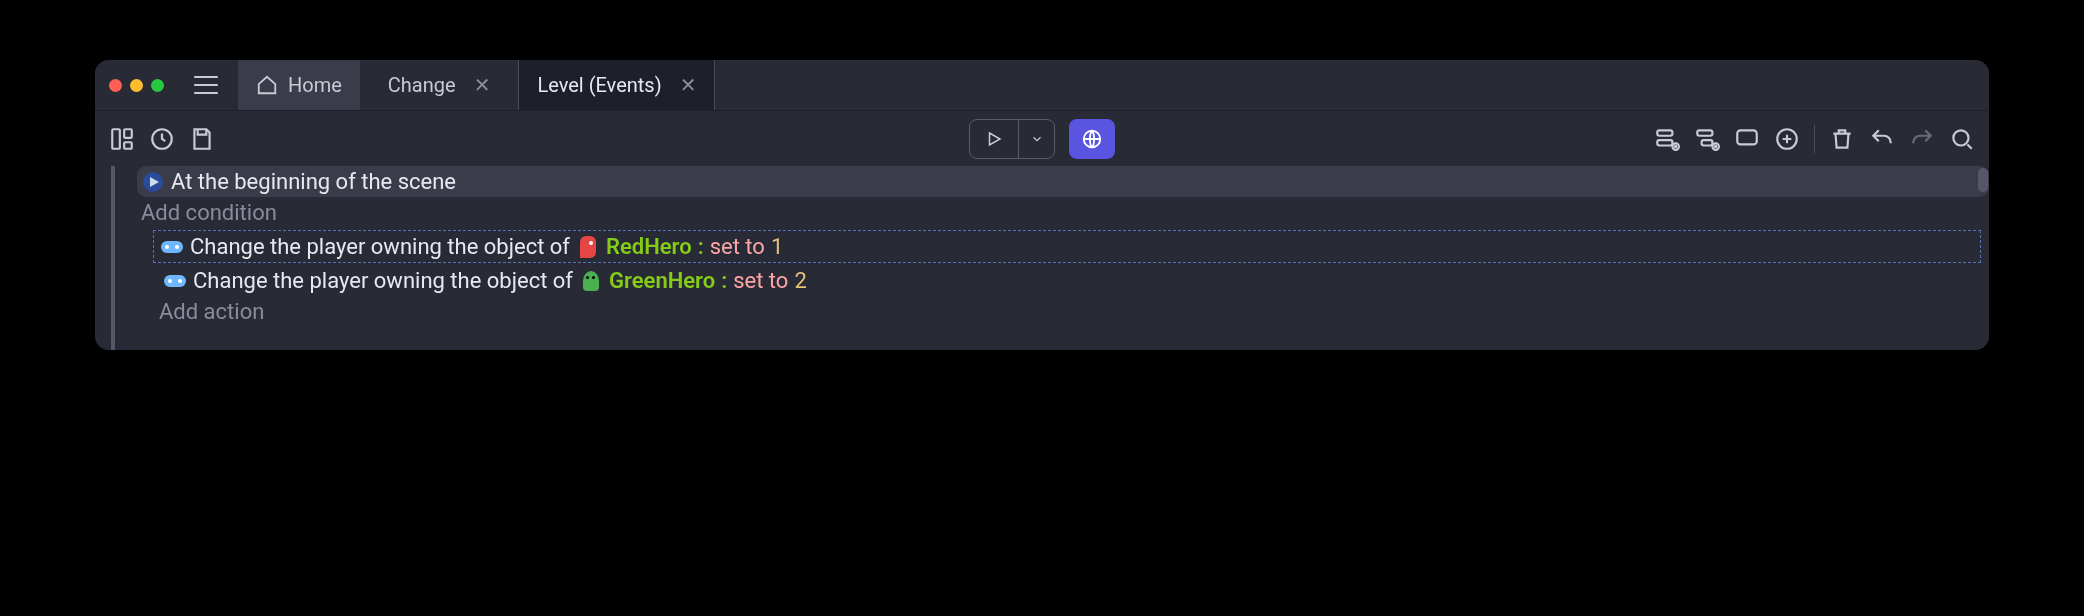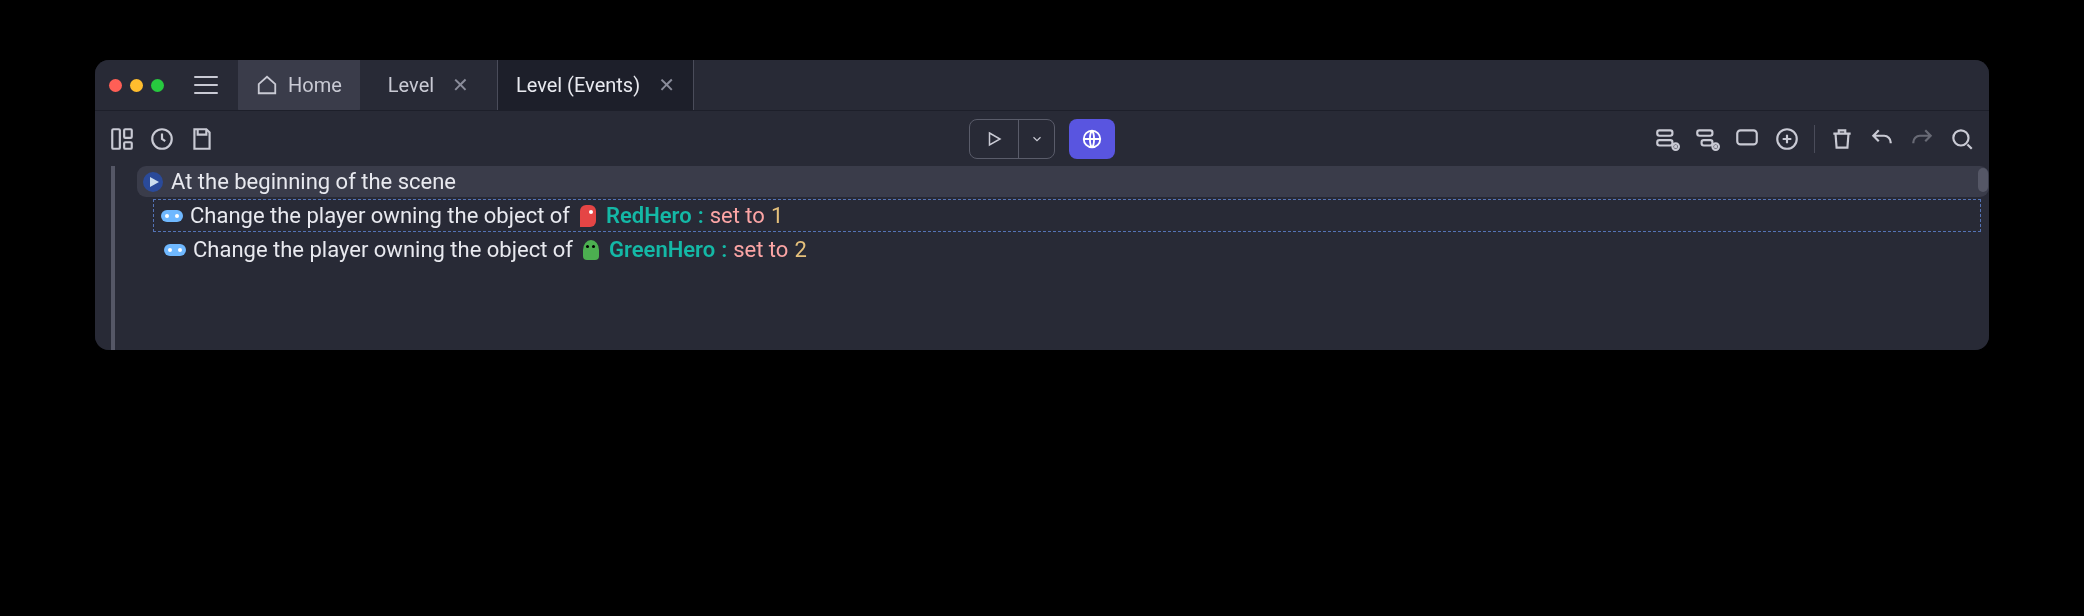--- a/index.html
+++ b/index.html
@@ -219,21 +219,21 @@
   margin-left: 22px;
 }
 .icon-inline {
   width: 24px;
   height: 24px;
   display: inline-flex;
   align-items: center;
   justify-content: center;
   flex-shrink: 0;
 }
-.obj-name { color: #14b8a6; font-weight: 600; }
+.obj-name { color: #84cc16; font-weight: 600; }
 .set-to { color: #fca5a5; }
 .num { color: #e5c07b; }
 .hero-red {
   width: 16px;
   height: 22px;
   background: #e54545;
   border-radius: 6px 6px 6px 0;
   position: relative;
 }
 .hero-red::after {
@@ -279,21 +279,21 @@
     </div>
     <div class="tab home">
       <span class="home-icon-svg">
         <svg viewBox="0 0 24 24" fill="none" stroke="#c9cad4" stroke-width="2">
           <path d="M3 11 L12 3 L21 11 V21 H3 Z"></path>
         </svg>
       </span>
       <span>Home</span>
     </div>
     <div class="tab level">
-      <span>Level</span>
+      <span>Change</span>
       <span class="tab-close">✕</span>
     </div>
     <div class="tab active">
       <span>Level (Events)</span>
       <span class="tab-close">✕</span>
     </div>
   </div>
 
   <div class="toolbar">
     <div class="toolbar-left">
@@ -399,20 +399,21 @@
 
       <div class="event-row condition-header">
         <span class="icon-inline">
           <svg width="24" height="24" viewBox="0 0 24 24">
               <circle cx="12" cy="12" r="10" fill="#2a4a9a"></circle>
               <path d="M9 7l9 5-9 5z" fill="#cde"></path>
             </svg>
         </span>
         <span>At the beginning of the scene</span>
       </div>
+      <div class="add-link">Add condition</div>
 
       <div class="actions-box">
         <div class="event-row">
           <span class="icon-inline">
             <svg width="24" height="20" viewBox="0 0 24 20">
                 <rect x="1" y="4" width="22" height="12" rx="6" fill="#6fb8ff"></rect>
                 <circle cx="7" cy="10" r="2" fill="#fff"></circle>
                 <circle cx="17" cy="10" r="2" fill="#fff"></circle>
               </svg>
           </span>
@@ -438,16 +439,17 @@
         <span>Change the player owning the object of </span>
         <span class="icon-inline">
             <div class="hero-green"></div>
           </span>
         <span class="obj-name">GreenHero</span>
           <span class="obj-name">: </span>
         <span class="set-to">set to </span>
         <span class="num">2</span>
       </div>
 
+      <div class="add-link" style="margin-left:18px">Add action</div>
     </div>
     <div class="scrollbar-thumb"></div>
   </div>
 </div>
 
 </body></html>

